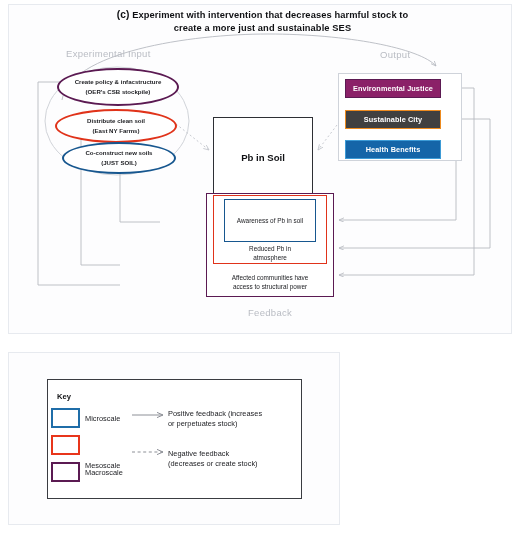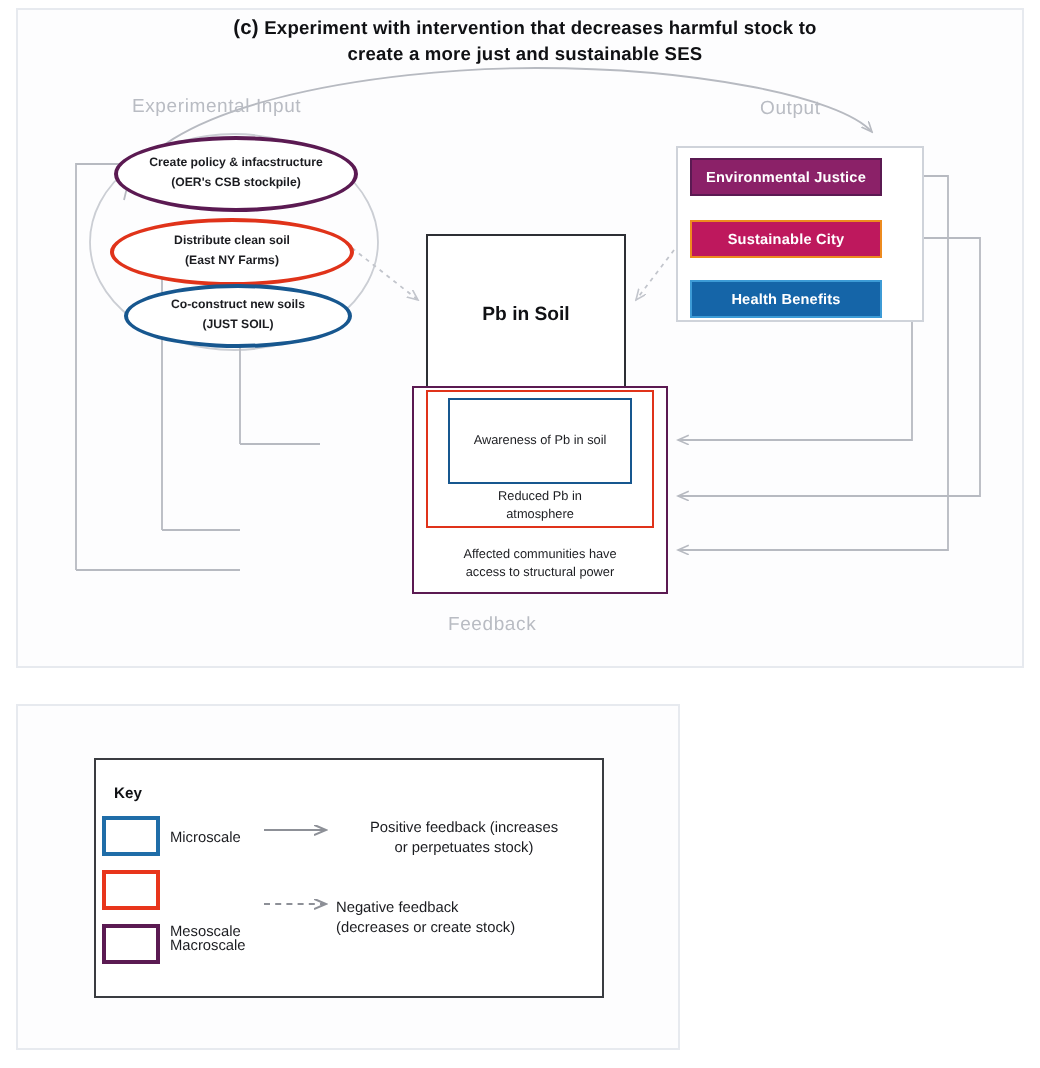--- a/index.html
+++ b/index.html
@@ -42,21 +42,21 @@
   
   .zone-label {
     position: absolute;
     color: #b9bcc3;
     font-size: 9.5px;
     letter-spacing: .3px;
     white-space: nowrap;
   }
   #lbl-input    { left: 66px;  top: 48px; }
   #lbl-output   { left: 380px; top: 49px; }
-  #lbl-feedback { left: 224px; top: 307px; }
+  #lbl-feedback { left: 248px; top: 307px; }
 
   
   #wires { position: absolute; left: 0; top: 0; width: 520px; height: 334px; }
 
   
   .ell {
     position: absolute;
     box-sizing: border-box;
     border-radius: 50%;
     background: #ffffff;
@@ -98,21 +98,21 @@
   .out-box {
     position: absolute;
     left: 345px;
     width: 96px; height: 19px;
     box-sizing: border-box;
     display: flex; align-items: center; justify-content: center;
     color: #ffffff; font-size: 7.3px; font-weight: bold;
     letter-spacing: .1px;
   }
   #out-ej { top: 79px;  background: #8B2168; border: 1.4px solid #5B1A52; }
-  #out-sc { top: 110px; background: #be185d; border: 1.4px solid #ED8B1F; }
+  #out-sc { top: 110px; background: #404040; border: 1.4px solid #ED8B1F; }
   #out-hb { top: 140px; background: #1565A8; border: 1.4px solid #3D9BD6; }
 
   
   #fb-macro {
     position: absolute;
     left: 206px; top: 193px; width: 128px; height: 104px;
     box-sizing: border-box; border: 1.6px solid #5B1A52; background: #ffffff;
   }
   #fb-meso {
     position: absolute;
@@ -163,21 +163,21 @@
   #lab-micro { top: 414px; }
   #lab-meso  { top: 441px; margin-top: 20px; }
   #lab-macro { top: 468px; }
 
   #key-svg { position: absolute; left: 130px; top: 405px; width: 40px; height: 80px; }
 
   .key-desc {
     position: absolute; left: 168px;
     font-size: 7.4px; color: #1b1c20; line-height: 10.4px; width: 128px;
   }
-  #desc-pos { top: 409px; text-align: center; }
+  #desc-pos { top: 409px; }
   #desc-neg { top: 449px; }
 </style>
 </head>
 <body>
 
 <div id="root">
 
   <div class="panel" id="panel-main"></div>
 
   <div id="title">

